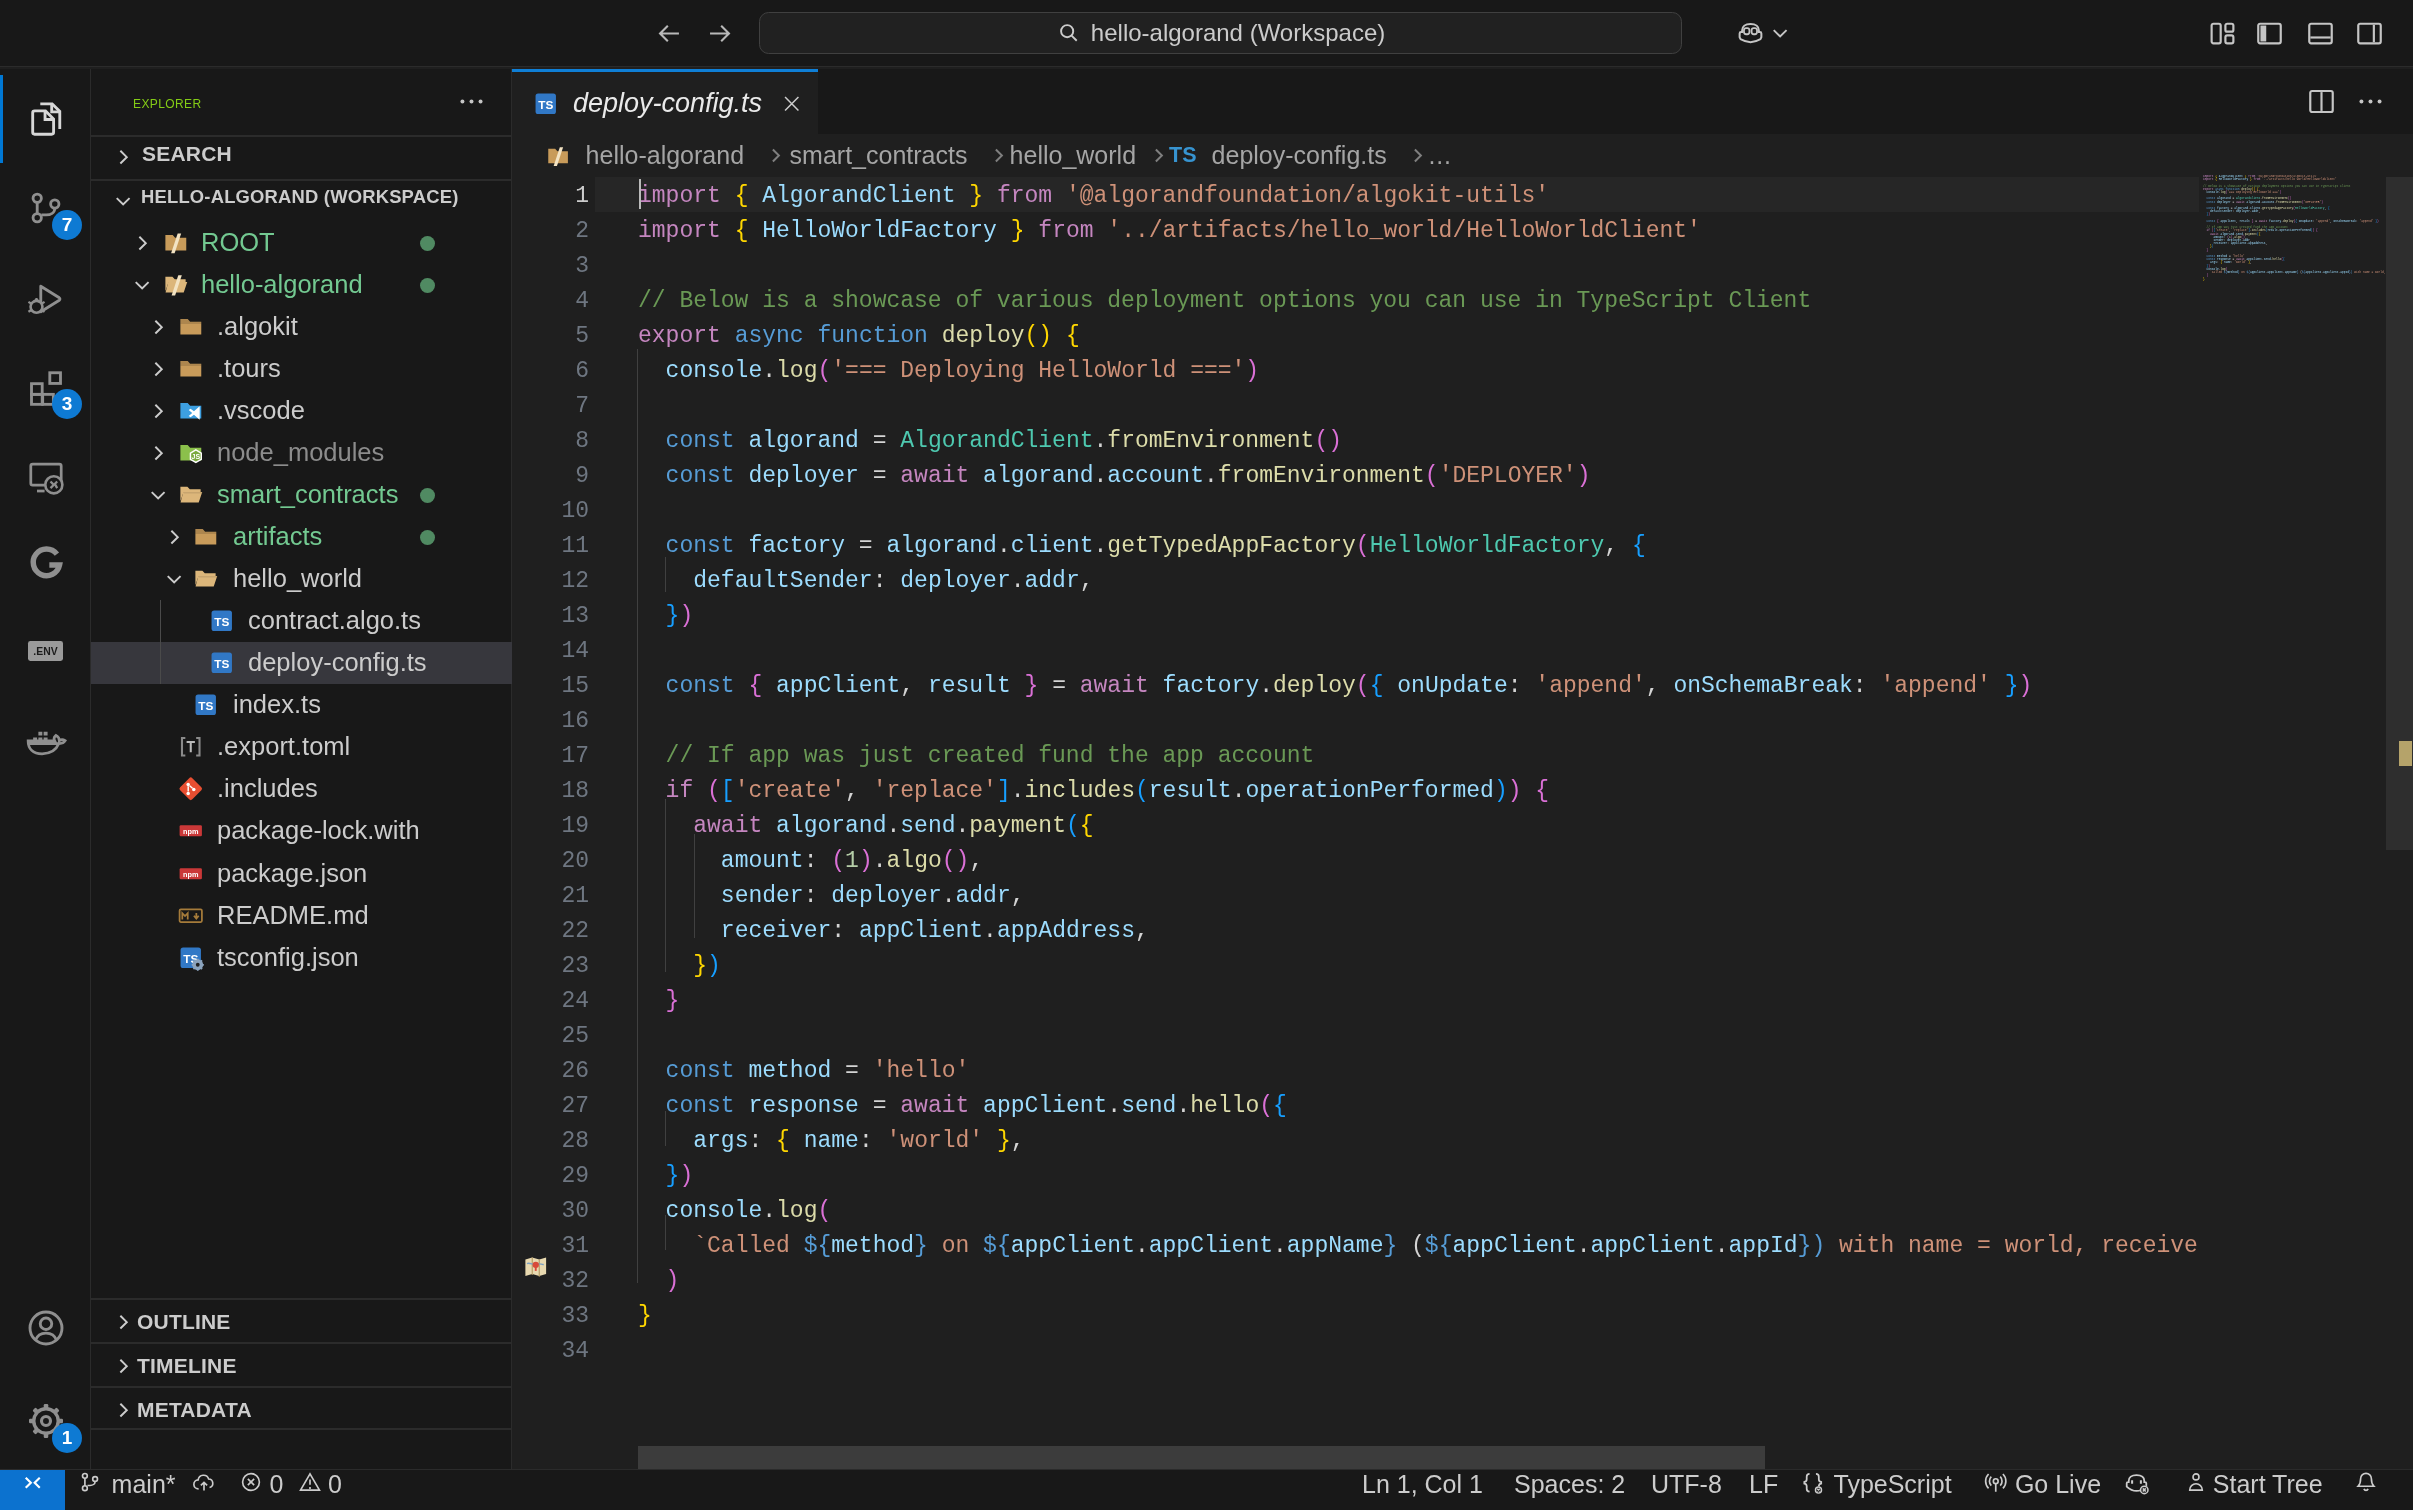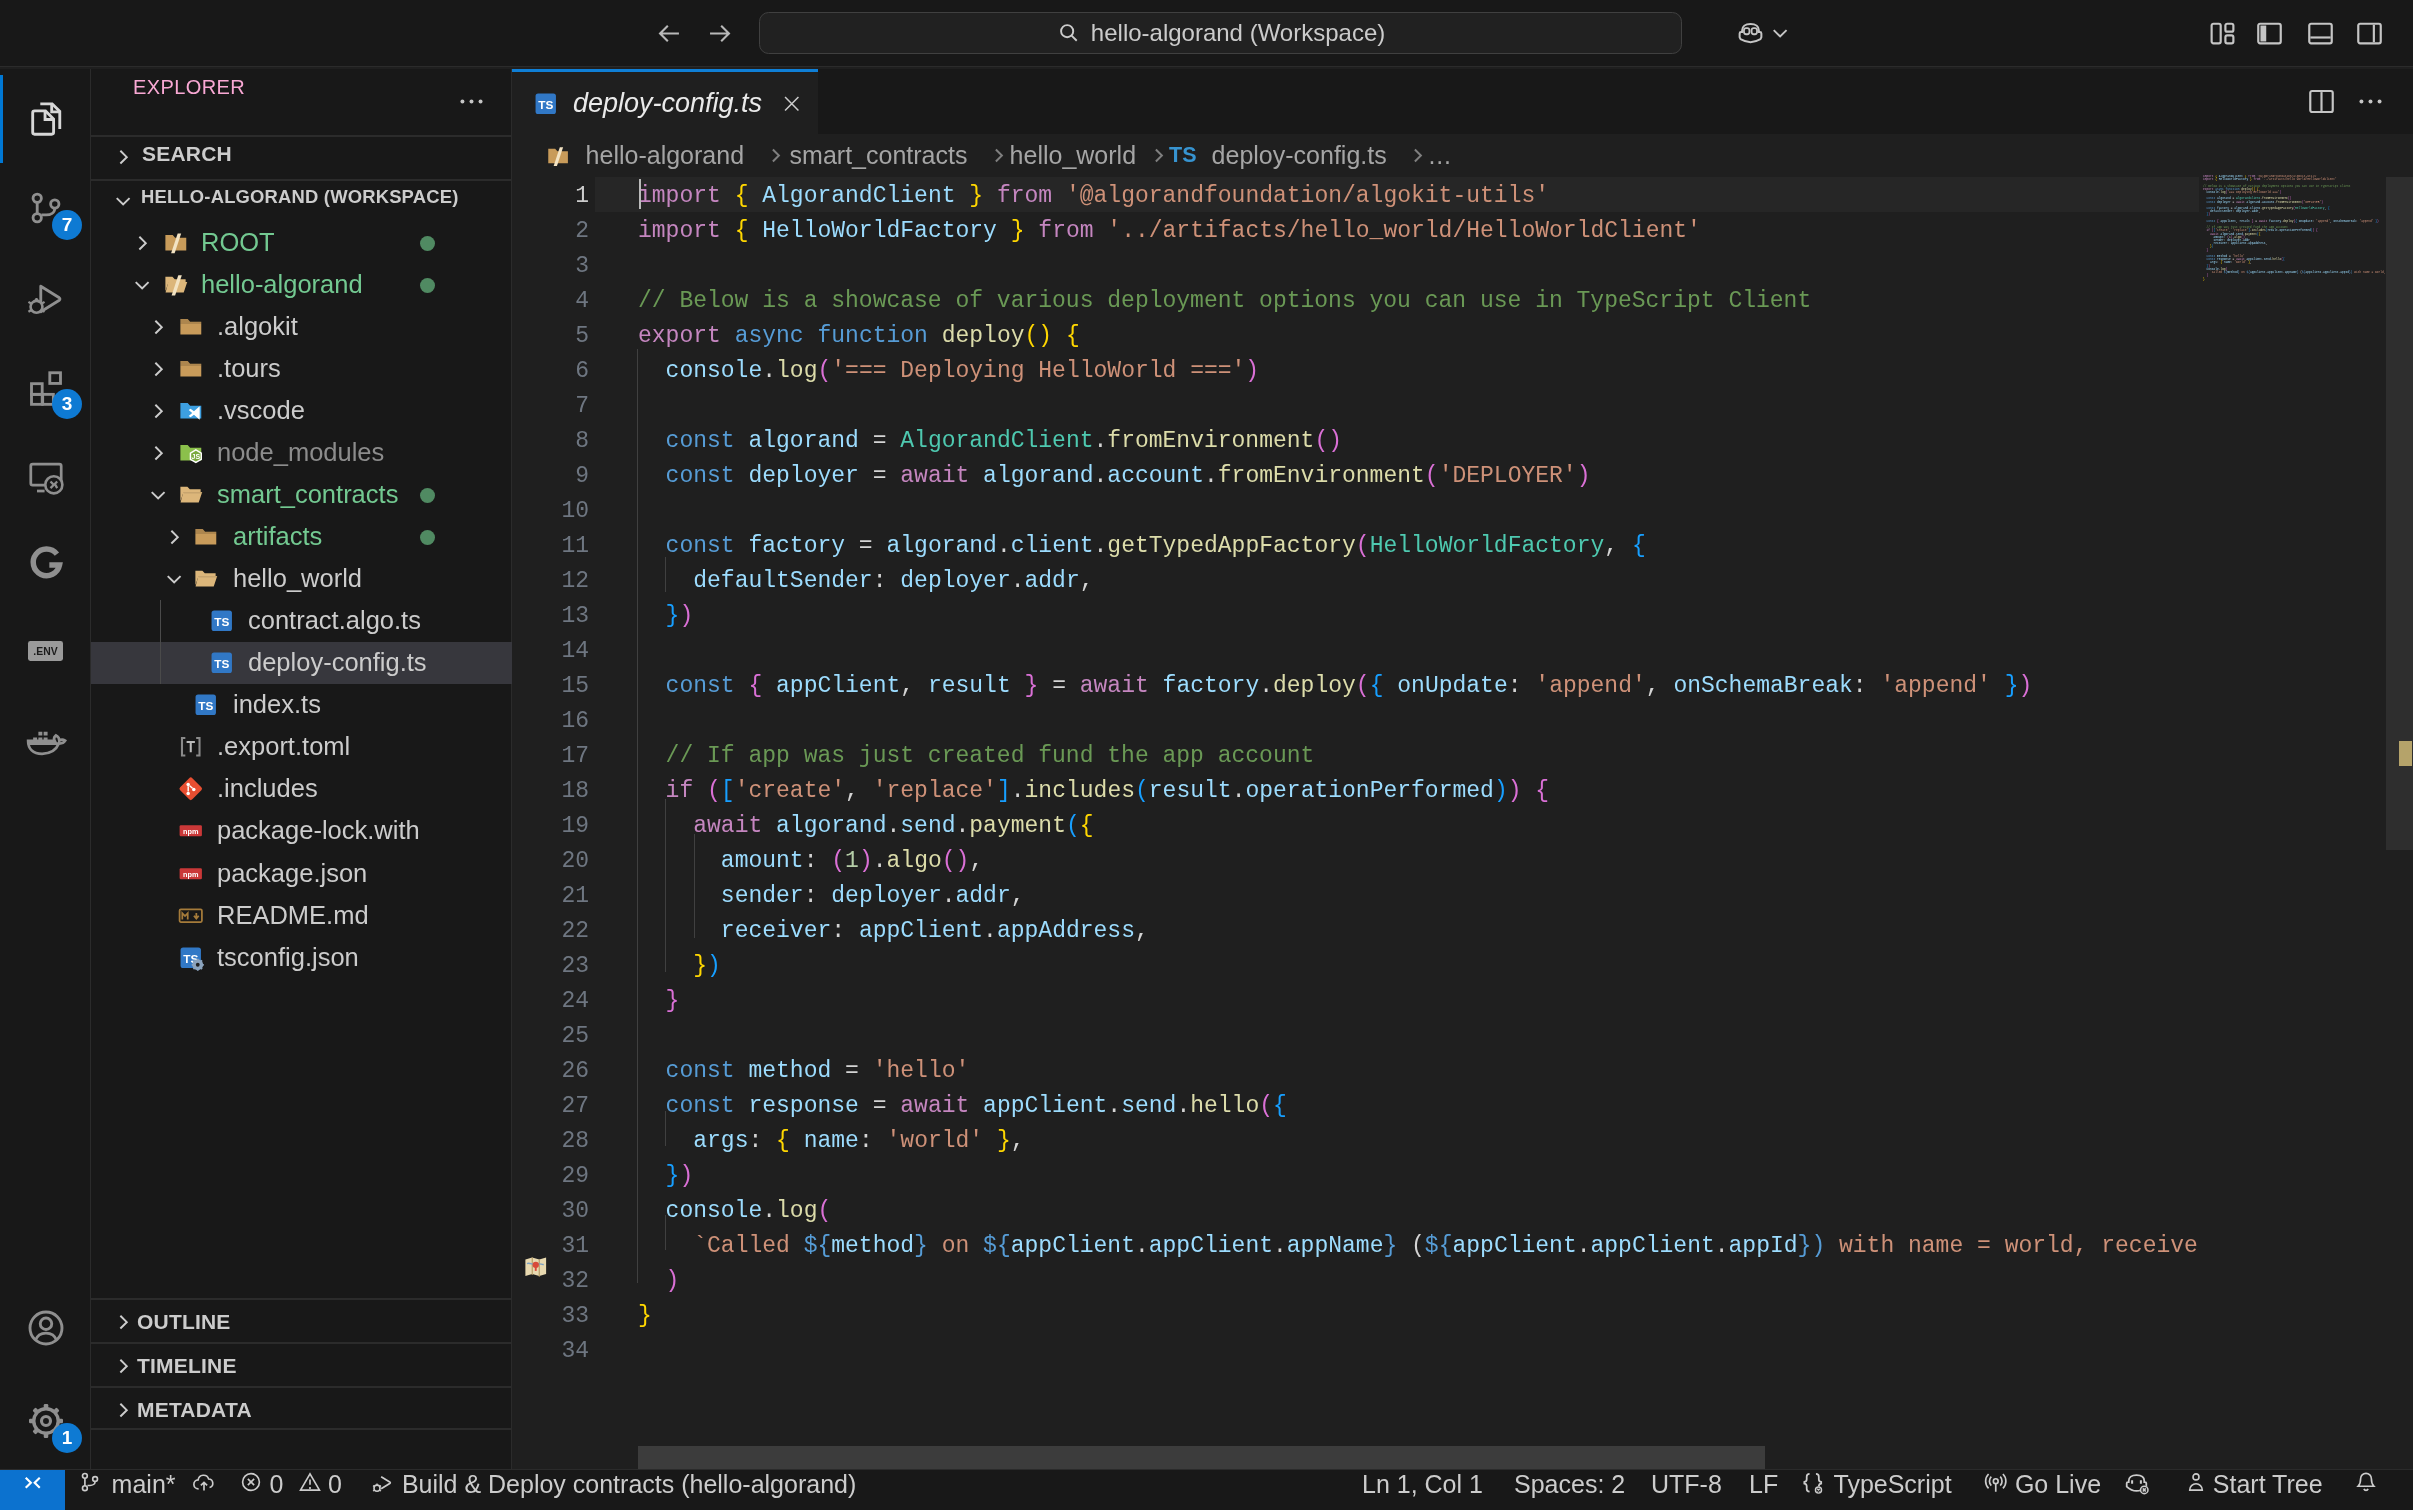--- a/index.html
+++ b/index.html
@@ -138,21 +138,21 @@
         <rect x="7.1" y="1.2" width="1.8" height="2.4" rx="0.5" fill="#8f8f8f" transform="rotate(270 8 8)"></rect>
         <rect x="7.1" y="1.2" width="1.8" height="2.4" rx="0.5" fill="#8f8f8f" transform="rotate(315 8 8)"></rect>
         <circle cx="8" cy="8" r="4.9" stroke="#8f8f8f" stroke-width="1.35" fill="#181818"></circle>
         <circle cx="8" cy="8" r="1.8" stroke="#8f8f8f" stroke-width="1.25" fill="#181818"></circle>
       </svg>
     </div>
     <div style="position:absolute;left:52px;top:1354px;width:30px;height:30px;border-radius:50%;background:#0e7ad3;color:#fff;font:600 19px 'Liberation Sans';display:flex;align-items:center;justify-content:center">1</div>
   </div>
 
 <div id="sidebar">
- <div style="position:absolute;left:42px;top:7px;font-size:20px;color:#f9a8d4;letter-spacing:0.4px">EXPLORER</div>
+ <div style="position:absolute;left:42px;top:28px;font-size:12px;color:#84cc16;letter-spacing:0.4px">EXPLORER</div>
  <div style="position:absolute;left:366px;top:17.6px"><svg width="29" height="29" viewBox="0 0 16 16" fill="none" style="">
         <circle cx="3" cy="8" r="1.1" fill="#c5c5c5"></circle>
         <circle cx="8" cy="8" r="1.1" fill="#c5c5c5"></circle>
         <circle cx="13" cy="8" r="1.1" fill="#c5c5c5"></circle>
       </svg></div>
  <div style="position:absolute;left:0;top:66px;width:421px;height:1.6px;background:#2b2b2b"></div>
  <div style="position:absolute;left:21px;top:77px"><svg width="22.3" height="22.3" viewBox="0 0 16 16" fill="none" style="">
         <path d="M6 3.4 10.6 8 6 12.6" stroke="#cccccc" stroke-width="1.4"></path>
       </svg></div>
  <div style="position:absolute;left:51px;top:73px;font:700 21px 'Liberation Sans';color:#cccccc;letter-spacing:0.2px">SEARCH</div>
@@ -579,28 +579,20 @@
         <path d="M5.9 5.9l4.2 4.2M10.1 5.9l-4.2 4.2" stroke="#cccccc" stroke-width="1.1"></path>
       </svg>
       <span style="margin-left:6.4px">0</span>
       <span style="width:14.4px"></span>
       <svg width="24" height="24" viewBox="0 0 16 16" fill="none" style="">
         <path d="M8 2.6 14.3 13.4H1.7z" stroke="#cccccc" stroke-width="1.1"></path>
         <path d="M8 6.4v3.4M8 11.4v1.2" stroke="#cccccc" stroke-width="1.1"></path>
       </svg>
       <span style="margin-left:6.4px">0</span>
     </div>
-    <div class="sbi" style="position:absolute;left:370px;top:0;height:100%">
-      <svg width="25.5" height="25.5" viewBox="0 0 16 16" fill="none" style="">
-        <path d="M7 4.2 12.6 7.7a.4.4 0 0 1 0 .6L7 11.8" stroke="#cccccc" stroke-width="1.05"></path>
-        <circle cx="4.4" cy="11.4" r="1.9" stroke="#cccccc" stroke-width="1.0"></circle>
-        <path d="M4.4 9.5V8.4M2.9 10.4l-1-.6M2.9 12.6l-1 .6M5.9 10.4l1-.6M5.9 12.6l1 .6" stroke="#cccccc" stroke-width="0.85"></path>
-      </svg>
-      <span style="margin-left:6.4px">Build &amp; Deploy contracts (hello-algorand)</span>
-    </div>
     <div class="sbi" style="position:absolute;left:1362px;top:0;height:100%">Ln 1, Col 1</div>
     <div class="sbi" style="position:absolute;left:1514px;top:0;height:100%">Spaces: 2</div>
     <div class="sbi" style="position:absolute;left:1651px;top:0;height:100%">UTF-8</div>
     <div class="sbi" style="position:absolute;left:1749px;top:0;height:100%">LF</div>
     <div class="sbi" style="position:absolute;left:1800px;top:0;height:100%">
       <svg width="25.5" height="25.5" viewBox="0 0 16 16" fill="none" style="">
         <path d="M6 2.5c-1.5 0-1.8.7-1.8 1.8v1.5c0 .9-.5 1.6-1.5 1.7v1c1 .1 1.5.8 1.5 1.7v1.5c0 1.1.3 1.8 1.8 1.8" stroke="#cccccc" stroke-width="1.1"></path>
         <path d="M10 2.5c1.5 0 1.8.7 1.8 1.8v1.5c0 .9.5 1.6 1.5 1.7v1c-1 .1-1.5.8-1.5 1.7v1.1" stroke="#cccccc" stroke-width="1.1"></path>
         <circle cx="11.6" cy="12.6" r="2.4" fill="#181818"></circle>
         <circle cx="11.6" cy="12.6" r="1.9" stroke="#cccccc" stroke-width="0.9"></circle>

